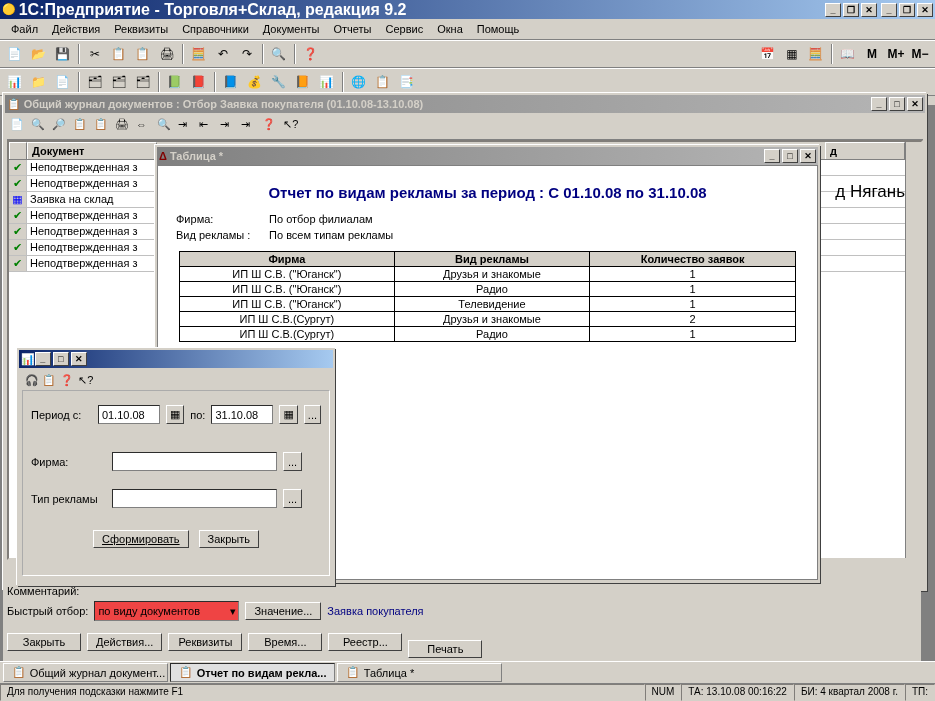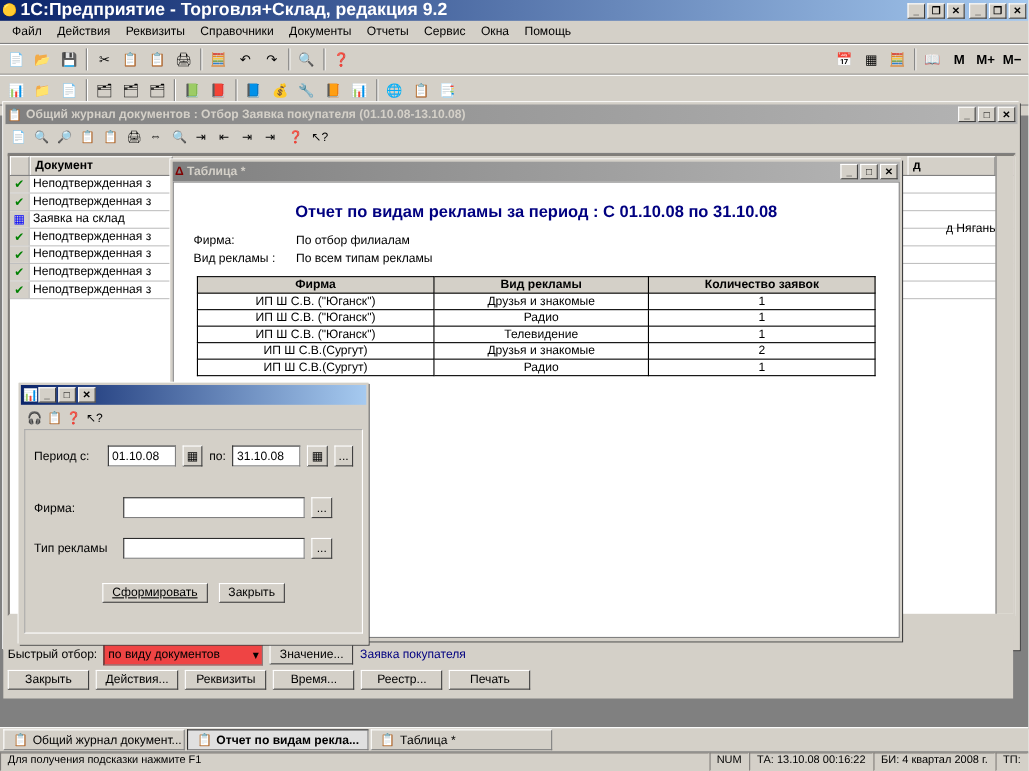--- a/index.html
+++ b/index.html
@@ -309,43 +309,46 @@
             </div>
             <div class="jg-row">
               <div class="jg-check">✔</div>
               <div style="width: 130px;">Неподтвержденная з</div>
             </div>
             <div class="jg-row">
               <div class="jg-check">✔</div>
               <div style="width: 130px;">Неподтвержденная з</div>
             </div>
           </div>
-        <div style="position:absolute;right:16px;top:60px;font-size:11px">д Нягань</div>
+        <div style="position:absolute;right:16px;top:40px;font-size:17px">д Нягань</div>
         <div class="scrollbar-v"></div>
       </div>
     </div>
   </div>
 
   <div class="bottom-bar" style="top:472px; bottom:auto;">
+    <div class="bottom-row">
+      <span>Комментарий:</span>
+    </div>
     <div class="bottom-row">
       <span>Быстрый отбор:</span>
       <div class="select-box">
         <span>по виду документов</span>
         <span>▾</span>
       </div>
       <button class="btn">Значение...</button>
       <span style="color:#000080">Заявка покупателя</span>
     </div>
     <div class="bottom-row" id="bottom-buttons">
         <button class="btn" style="min-width: 74px;">Закрыть</button>
         <button class="btn" style="min-width: 74px;">Действия...</button>
         <button class="btn" style="min-width: 74px;">Реквизиты</button>
         <button class="btn" style="min-width: 74px;">Время...</button>
         <button class="btn" style="min-width: 74px;">Реестр...</button>
-        <button class="btn" style="min-width: 74px;">Печать</button>
+        <button class="btn" style="min-width: 74px; margin-top: 15px;">Печать</button>
       </div>
   </div>
 
   <div class="child-window table-window">
     <div class="child-titlebar inactive">
       <span class="accent-red">Δ</span>
       <span class="title">Таблица  *</span>
       <div class="win-controls">
         <div class="win-btn">_</div>
         <div class="win-btn">□</div>

